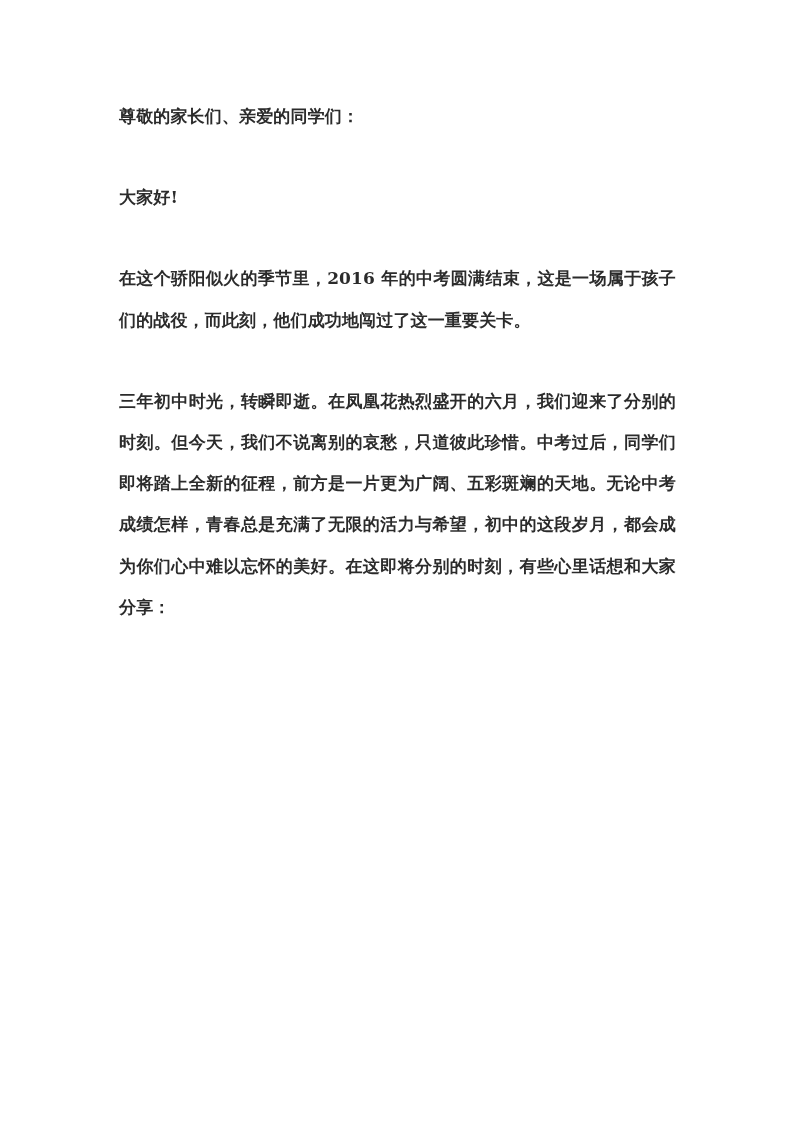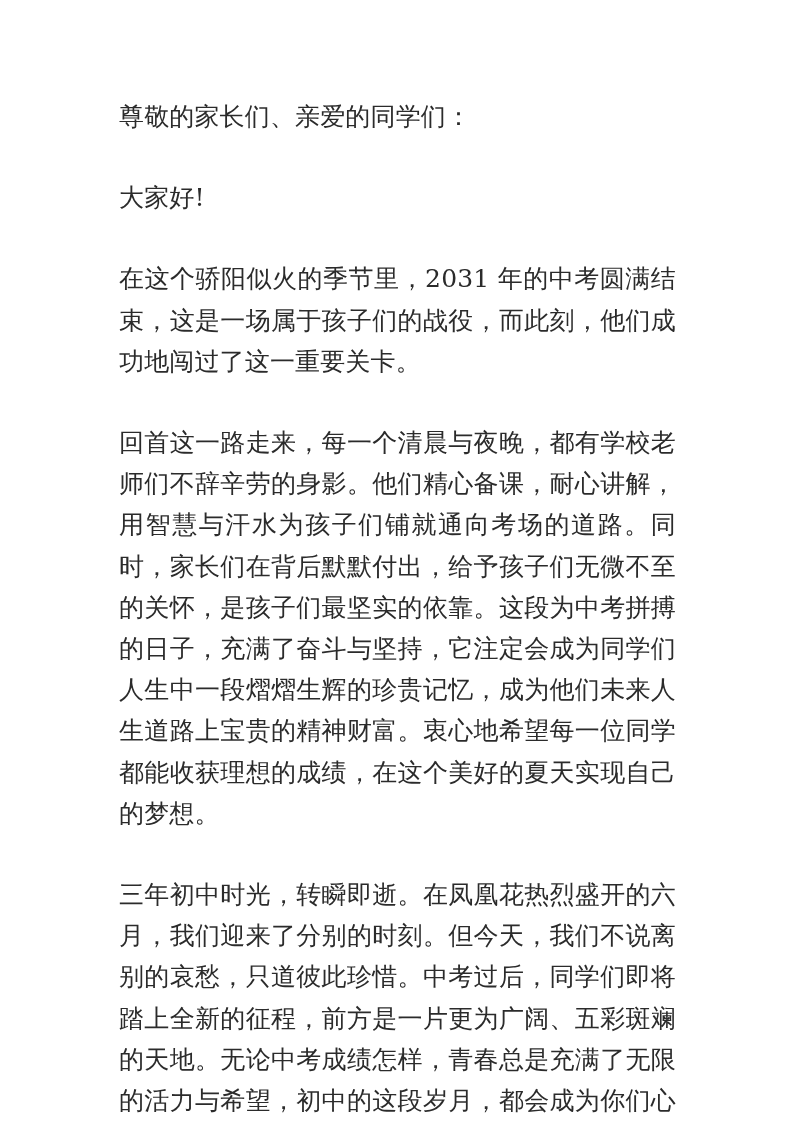--- a/index.html
+++ b/index.html
@@ -16,48 +16,48 @@
     box-sizing: border-box;
   }
   .doc-body {
     position: absolute;
     left: 119px;
     top: 96px;
     width: 557px;
   }
   .para {
     font-family: "DejaVu Serif", "Liberation Serif", serif;
-    font-size: 25px;
+    font-size: 17px;
     line-height: 41.2px;
     color: #2b2b2b;
     text-align: justify;
     text-justify: inter-character;
     letter-spacing: 0.15px;
     margin: 0 0 40px 0;
     word-break: break-all;
+    font-weight: bold;
     -webkit-font-smoothing: antialiased;
   }
   .para:last-child {
     margin-bottom: 0;
     margin-top: 12px;
   }
   .para.tight {
     text-align: left;
   }
 </style>
 </head>
 <body>
 
 <div class="page">
   <div class="doc-body">
 
     <p class="para tight">尊敬的家长们、亲爱的同学们：</p>
 
     <p class="para tight">大家好!</p>
 
-    <p class="para">在这个骄阳似火的季节里，2031 年的中考圆满结束，这是一场属于孩子们的战役，而此刻，他们成功地闯过了这一重要关卡。</p>
+    <p class="para">在这个骄阳似火的季节里，2016 年的中考圆满结束，这是一场属于孩子们的战役，而此刻，他们成功地闯过了这一重要关卡。</p>
 
-    <p class="para">回首这一路走来，每一个清晨与夜晚，都有学校老师们不辞辛劳的身影。他们精心备课，耐心讲解，用智慧与汗水为孩子们铺就通向考场的道路。同时，家长们在背后默默付出，给予孩子们无微不至的关怀，是孩子们最坚实的依靠。这段为中考拼搏的日子，充满了奋斗与坚持，它注定会成为同学们人生中一段熠熠生辉的珍贵记忆，成为他们未来人生道路上宝贵的精神财富。衷心地希望每一位同学都能收获理想的成绩，在这个美好的夏天实现自己的梦想。</p>
 
     <p class="para">三年初中时光，转瞬即逝。在凤凰花热烈盛开的六月，我们迎来了分别的时刻。但今天，我们不说离别的哀愁，只道彼此珍惜。中考过后，同学们即将踏上全新的征程，前方是一片更为广阔、五彩斑斓的天地。无论中考成绩怎样，青春总是充满了无限的活力与希望，初中的这段岁月，都会成为你们心中难以忘怀的美好。在这即将分别的时刻，有些心里话想和大家分享：</p>
 
   </div>
 </div>
 
 </body></html>

